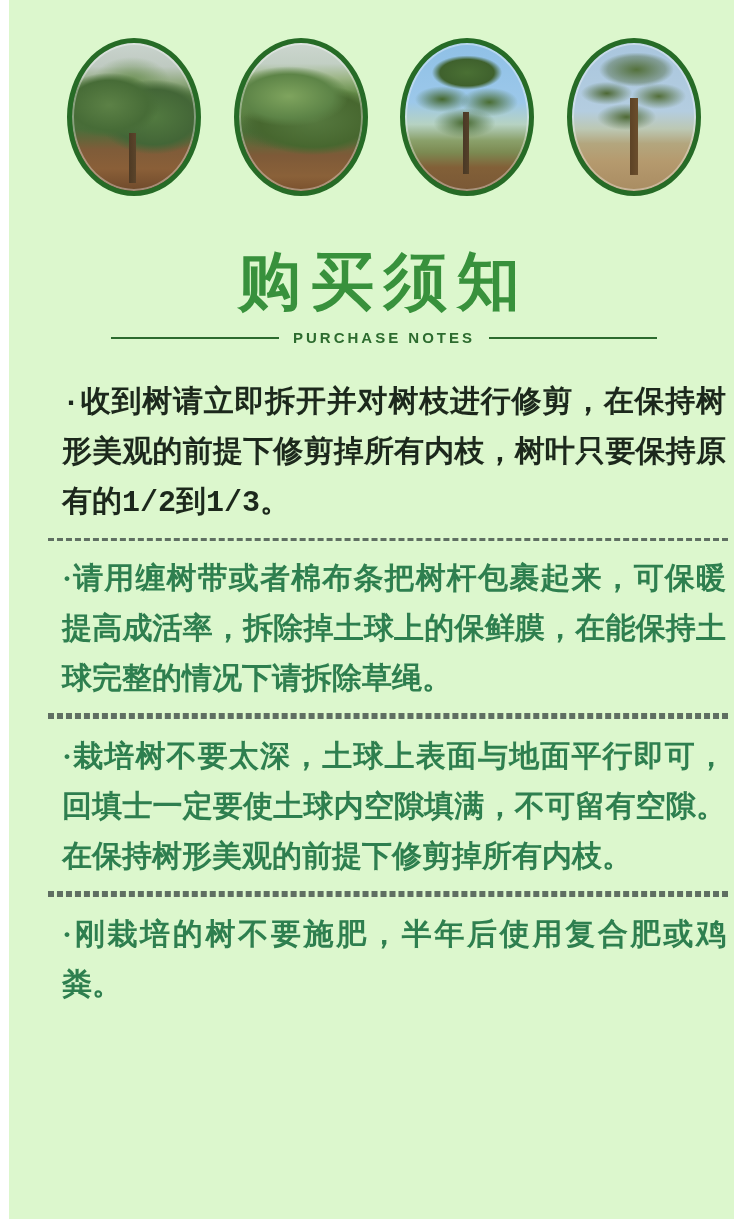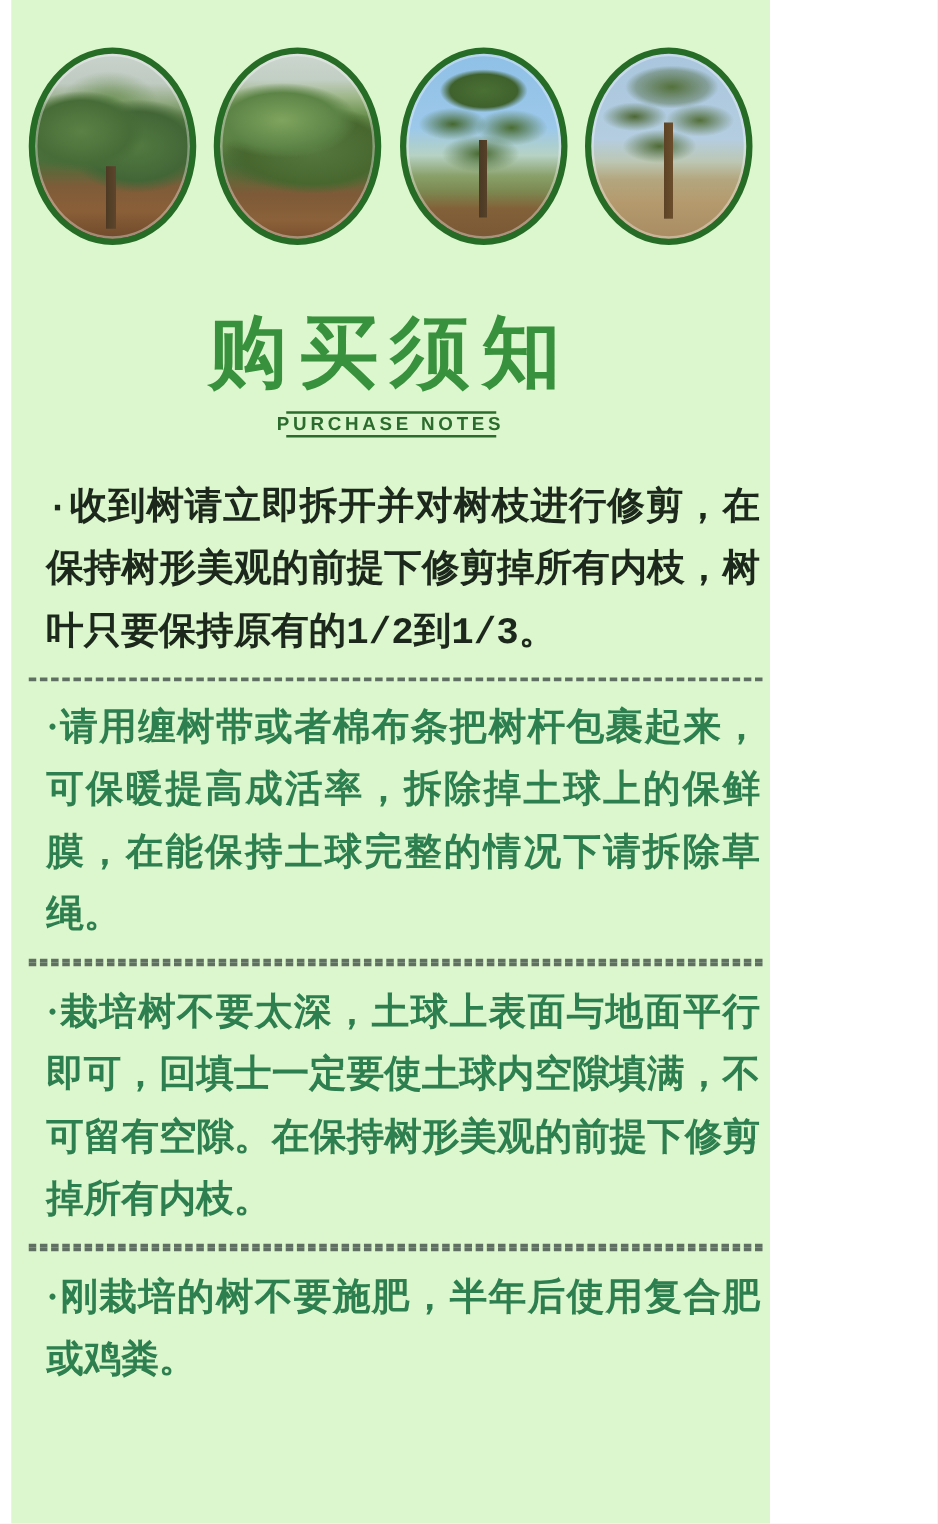--- a/index.html
+++ b/index.html
@@ -15,22 +15,23 @@
   *{margin:0;padding:0;box-sizing:border-box;}
   html,body{width:750px;}
   body{
     width:750px;height:1219px;
     background:#ffffff;
     font-family:"Liberation Serif","DejaVu Serif",serif;
     overflow:hidden;
   }
   .page{
     margin-left:9px;
-    width:607px;height:1219px;
+    width:725px;height:1219px;
     background:var(--bg);
+    padding-left:25px;
   }
   
   .gallery{
     display:flex;
     justify-content:space-evenly;
     align-items:flex-start;
     padding-top:38px;
     height:204px;
   }
   .photo{
@@ -71,21 +72,20 @@
     font-weight:bold;
     color:var(--title-green);
     letter-spacing:10px;
     line-height:1.1;
   }
   .subtitle-row{
     margin-top:12px;
     display:flex;
     align-items:center;
     justify-content:center;
-    flex-direction:column;
   }
   .subtitle-line{
     display:inline-block;
     width:168px;height:2px;
     background:var(--subtitle-green);
   }
   .subtitle-text{
     margin:0 14px;
     font-family:"Liberation Sans","DejaVu Sans",sans-serif;
     font-size:15px;

